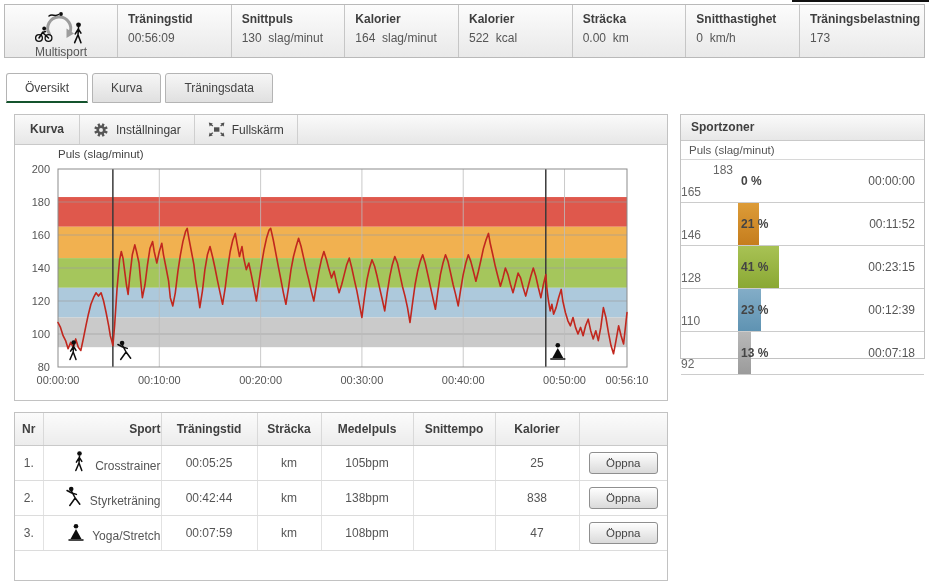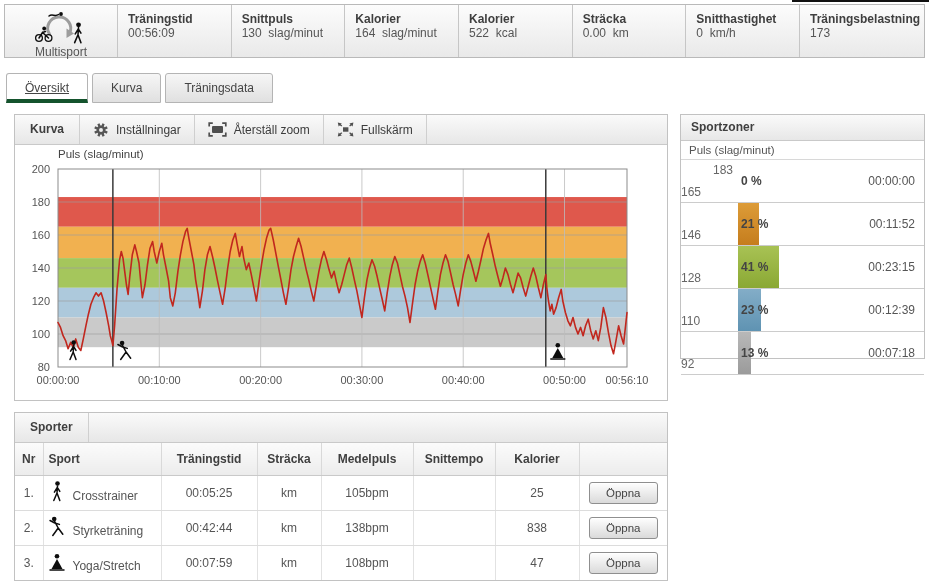--- a/index.html
+++ b/index.html
@@ -12,28 +12,28 @@
   
   .topbar { position:absolute; left:4px; top:4px; width:921px; height:54px;
             border:1px solid #b9b9b9; background:linear-gradient(#fcfcfc,#e9e9e9);
             display:flex; }
   .sport-cell { width:113px; border-right:1px solid #c6c6c6; text-align:center; padding-top:3px; }
   .ms-label { color:#555; margin-top:-2px; }
   #metrics { flex:1; display:flex; }
   .metric-cell { flex:1; border-right:1px solid #c6c6c6; padding:7px 4px 0 10px; }
   .metric-cell:last-child { border-right:none; }
   .metric-label { font-weight:bold; color:#3f3f3f; white-space:nowrap; }
-  .metric-value { color:#555; white-space:nowrap; }
+  .metric-value { margin-top:5px; color:#555; white-space:nowrap; }
 
   
   .tabs { position:absolute; left:6px; top:73px; display:flex; gap:4px; height:30px; }
   .tab { padding:0 18px; line-height:28px; border:1px solid #b4b4b4;
          border-radius:3px 3px 0 0; background:linear-gradient(#f6f6f6,#e0e0e0);
          color:#444; cursor:pointer; }
-  .tab.active { background:#fff; border-bottom:4px solid #14532d;text-decoration:underline; }
+  .tab.active { background:#fff; border-bottom:2px solid #14532d; }
 
   
   .panel { position:absolute; border:1px solid #c2c2c2; background:#fff; }
   .panel-hdr { height:30px; background:linear-gradient(#fafafa,#e7e7e7);
                border-bottom:1px solid #c9c9c9; display:flex; align-items:stretch; }
   .hdr-title { padding:0 15px; line-height:29px; font-weight:bold; color:#3f3f3f;
                border-right:1px solid #cfcfcf; }
   .toolbar-btn { display:flex; align-items:center; gap:7px; padding:0 13px;
                  border-right:1px solid #cfcfcf; cursor:pointer; color:#3c3c3c; }
   .toolbar-btn .ticon { display:flex; align-items:center; }
@@ -62,21 +62,21 @@
 
   
   #sports-table { width:652px; border-collapse:collapse; table-layout:fixed; }
   #sports-table th { height:32px; font-weight:bold; color:#3f3f3f; text-align:center;
                      background:linear-gradient(#fbfbfb,#ececec);
                      border-bottom:1px solid #c9c9c9; border-right:1px solid #d9d9d9; }
   #sports-table th:last-child { border-right:none; }
   #sports-table td { height:35px; text-align:center; color:#555;
                      border-bottom:1px solid #dcdcdc; border-right:1px solid #e2e2e2; }
   #sports-table td:last-child { border-right:none; }
-  #sports-table th.col-sport, #sports-table td.col-sport { text-align:left; padding-left:5px; }
+  #sports-table th.col-sport, #sports-table td.col-sport { text-align:right; padding-left:20px; }
   .sport-name { display:inline-flex; align-items:center; gap:8px; }
   .sport-name .nm { position:relative; top:3px; }
   .open-btn { padding:4px 16px; font-size:11.5px; color:#444; cursor:pointer;
               font-family:"Liberation Sans", sans-serif;
               background:linear-gradient(#fefefe,#dadada); border:1px solid #8f8f8f;
               border-radius:3px; box-shadow:0 1px 0 rgba(255,255,255,.7) inset; }
 </style>
 </head>
 <body>
 
@@ -157,29 +157,20 @@
                 <line x1="-2.77" y1="-1.14" x2="-6.66" y2="-2.74"></line>
                 <line x1="-1.16" y1="-2.77" x2="-2.77" y2="-6.64"></line>
                 <line x1="1.14" y1="-2.77" x2="2.74" y2="-6.66"></line>
                 <line x1="2.77" y1="-1.16" x2="6.64" y2="-2.77"></line>
               </g>
               <circle r="4.7" fill="#565656"></circle>
               <circle r="2.1" fill="#eeeeee"></circle>
             </svg>
           </span>
           <span>Inställningar</span>
-        </div>
-        <div class="toolbar-btn">
-          <span class="ticon">
-            <svg width="19" height="15" viewBox="0 0 19 15">
-              <rect x="4" y="4" width="11" height="7" rx="1" fill="#4f4f4f"></rect>
-              <path d="M1.2,4.5 V1.2 H4.8 M14.2,1.2 H17.8 V4.5 M17.8,10.5 V13.8 H14.2 M4.8,13.8 H1.2 V10.5" stroke="#4f4f4f" stroke-width="1.7" fill="none"></path>
-            </svg>
-          </span>
-          <span>Återställ zoom</span>
         </div>
         <div class="toolbar-btn">
           <span class="ticon">
             <svg width="17" height="15" viewBox="0 0 17 15">
               <rect x="6" y="5.3" width="5.4" height="4.4" fill="#4f4f4f"></rect>
               <g stroke="#4f4f4f" stroke-width="1.3">
                 <line x1="4.8" y1="4.1" x2="2.6" y2="2.2"></line>
                 <line x1="12.6" y1="4.1" x2="14.8" y2="2.2"></line>
                 <line x1="4.8" y1="10.7" x2="2.6" y2="12.6"></line>
                 <line x1="12.6" y1="10.7" x2="14.8" y2="12.6"></line>
@@ -281,23 +272,20 @@
         <div class="zone-bar" style="width: 13px; background: linear-gradient(rgb(184, 184, 184), rgb(155, 155, 155));"></div>
         <div class="zone-pct">13 %</div>
         <div class="zone-time">00:07:18</div>
         <div class="zone-lower">92</div>
       </div>
       <div class="zone-row empty"></div>
     </div>
 </div>
 
 <div class="panel sports-panel">
-  <div class="panel-hdr">
-    <div class="hdr-title">Sporter</div>
-  </div>
   <table id="sports-table">
       <colgroup>
         <col style="width:28px">
         <col style="width:118px">
         <col style="width:96px">
         <col style="width:64px">
         <col style="width:92px">
         <col style="width:82px">
         <col style="width:84px">
         <col style="width:88px">

